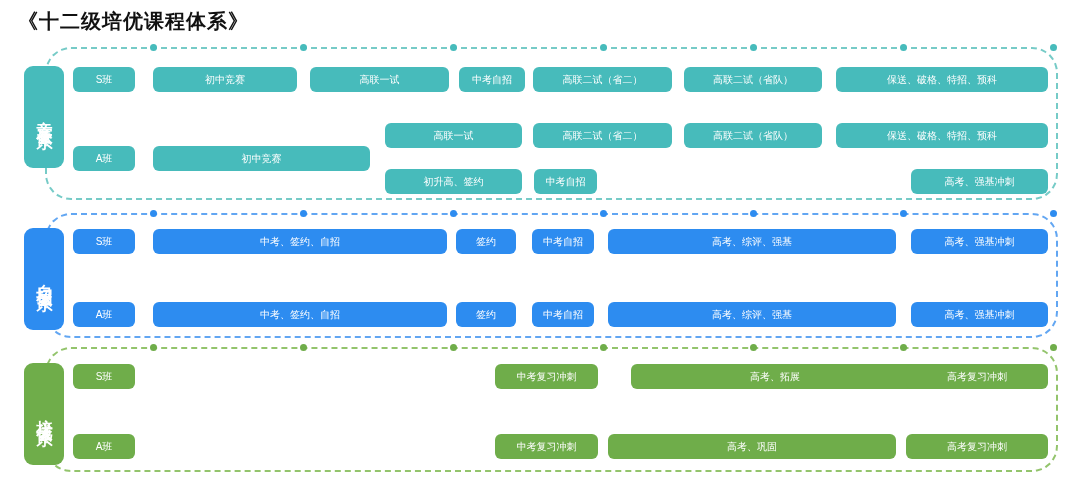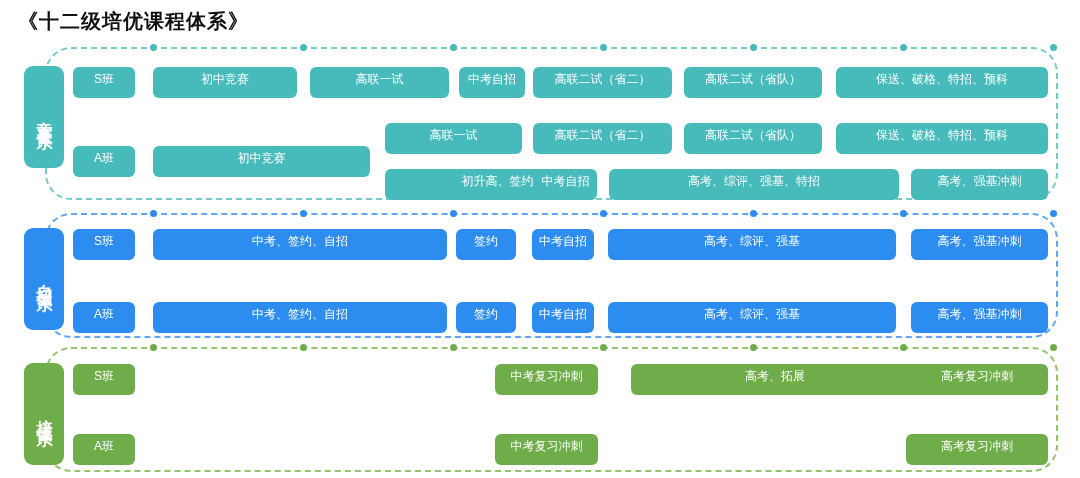--- a/index.html
+++ b/index.html
@@ -7,22 +7,22 @@
           font-family:"Liberation Sans","DejaVu Sans",sans-serif;overflow:hidden;}
   .page-title{position:absolute;left:18px;top:8px;font-size:20px;font-weight:bold;color:#111;letter-spacing:1px;}
   .section{position:absolute;left:45px;width:1013px;border:2px dashed;border-radius:26px;box-sizing:border-box;}
   .sec-competition{top:47px;height:153px;border-color:var(--competition-border);}
   .sec-self{top:213px;height:125px;border-color:var(--self-admission-border);}
   .sec-peiyou{top:347px;height:125px;border-color:var(--peiyou-border);}
   .dot{position:absolute;top:-5px;width:7px;height:7px;border-radius:50%;}
   .sec-competition .dot{background:var(--competition);}
   .sec-self .dot{background:var(--self-admission);}
   .sec-peiyou .dot{background:var(--peiyou);}
-  .badge{position:absolute;height:31px;line-height:25px;border-radius:6px;color:#fff;
-         font-size:12px;text-align:center;white-space:nowrap;overflow:hidden;}
+  .badge{position:absolute;height:25px;line-height:25px;border-radius:6px;color:#fff;
+         font-size:10px;text-align:center;white-space:nowrap;overflow:hidden;}
   .t{background:var(--competition);}
   .b{background:var(--self-admission);}
   .g{background:var(--peiyou);}
   .vlabel{position:absolute;width:40px;height:102px;border-radius:9px;color:#fff;
           font-size:16px;font-weight:bold;writing-mode:vertical-rl;text-orientation:upright;
           display:flex;align-items:center;justify-content:center;letter-spacing:4px;}
 </style>
 </head>
 <body>
 
@@ -69,23 +69,22 @@
   <div class="badge t" style="left:836px;top:67px;width:212px;">保送、破格、特招、预科</div>
 
   <div class="badge t" style="left:385px;top:123px;width:137px;">高联一试</div>
   <div class="badge t" style="left:533px;top:123px;width:139px;">高联二试（省二）</div>
   <div class="badge t" style="left:684px;top:123px;width:138px;">高联二试（省队）</div>
   <div class="badge t" style="left:836px;top:123px;width:212px;">保送、破格、特招、预科</div>
 
   <div class="badge t" style="left:73px;top:146px;width:62px;">A班</div>
   <div class="badge t" style="left:153px;top:146px;width:217px;">初中竞赛</div>
 
-  <div class="badge t" style="left:385px;top:169px;width:137px;padding-left:44px;">初升高、签约</div>
+  <div class="badge t" style="left:385px;top:169px;width:137px;">初升高、签约</div>
   <div class="badge t" style="left:534px;top:169px;width:63px;">中考自招</div>
-  <div class="badge t" style="left:609px;top:169px;width:290px;">高考、综评、强基、特招</div>
   <div class="badge t" style="left:911px;top:169px;width:137px;">高考、强基冲刺</div>
 
   <div class="vlabel b" style="left:24px;top:228px;">自招体系</div>
 
   <div class="badge b" style="left:73px;top:229px;width:62px;">S班</div>
   <div class="badge b" style="left:153px;top:229px;width:294px;">中考、签约、自招</div>
   <div class="badge b" style="left:456px;top:229px;width:60px;">签约</div>
   <div class="badge b" style="left:532px;top:229px;width:62px;">中考自招</div>
   <div class="badge b" style="left:608px;top:229px;width:288px;">高考、综评、强基</div>
   <div class="badge b" style="left:911px;top:229px;width:137px;">高考、强基冲刺</div>
@@ -99,15 +98,16 @@
 
   <div class="vlabel g" style="left:24px;top:363px;">培优体系</div>
 
   <div class="badge g" style="left:73px;top:364px;width:62px;">S班</div>
   <div class="badge g" style="left:495px;top:364px;width:103px;">中考复习冲刺</div>
   <div class="badge g" style="left:631px;top:364px;width:288px;">高考、拓展</div>
   <div class="badge g" style="left:906px;top:364px;width:142px;">高考复习冲刺</div>
 
   <div class="badge g" style="left:73px;top:434px;width:62px;">A班</div>
   <div class="badge g" style="left:495px;top:434px;width:103px;">中考复习冲刺</div>
+  <div class="badge g" style="left:608px;top:434px;width:288px;">高考、巩固</div>
   <div class="badge g" style="left:906px;top:434px;width:142px;">高考复习冲刺</div>
 
 </div>
 
 </body></html>

